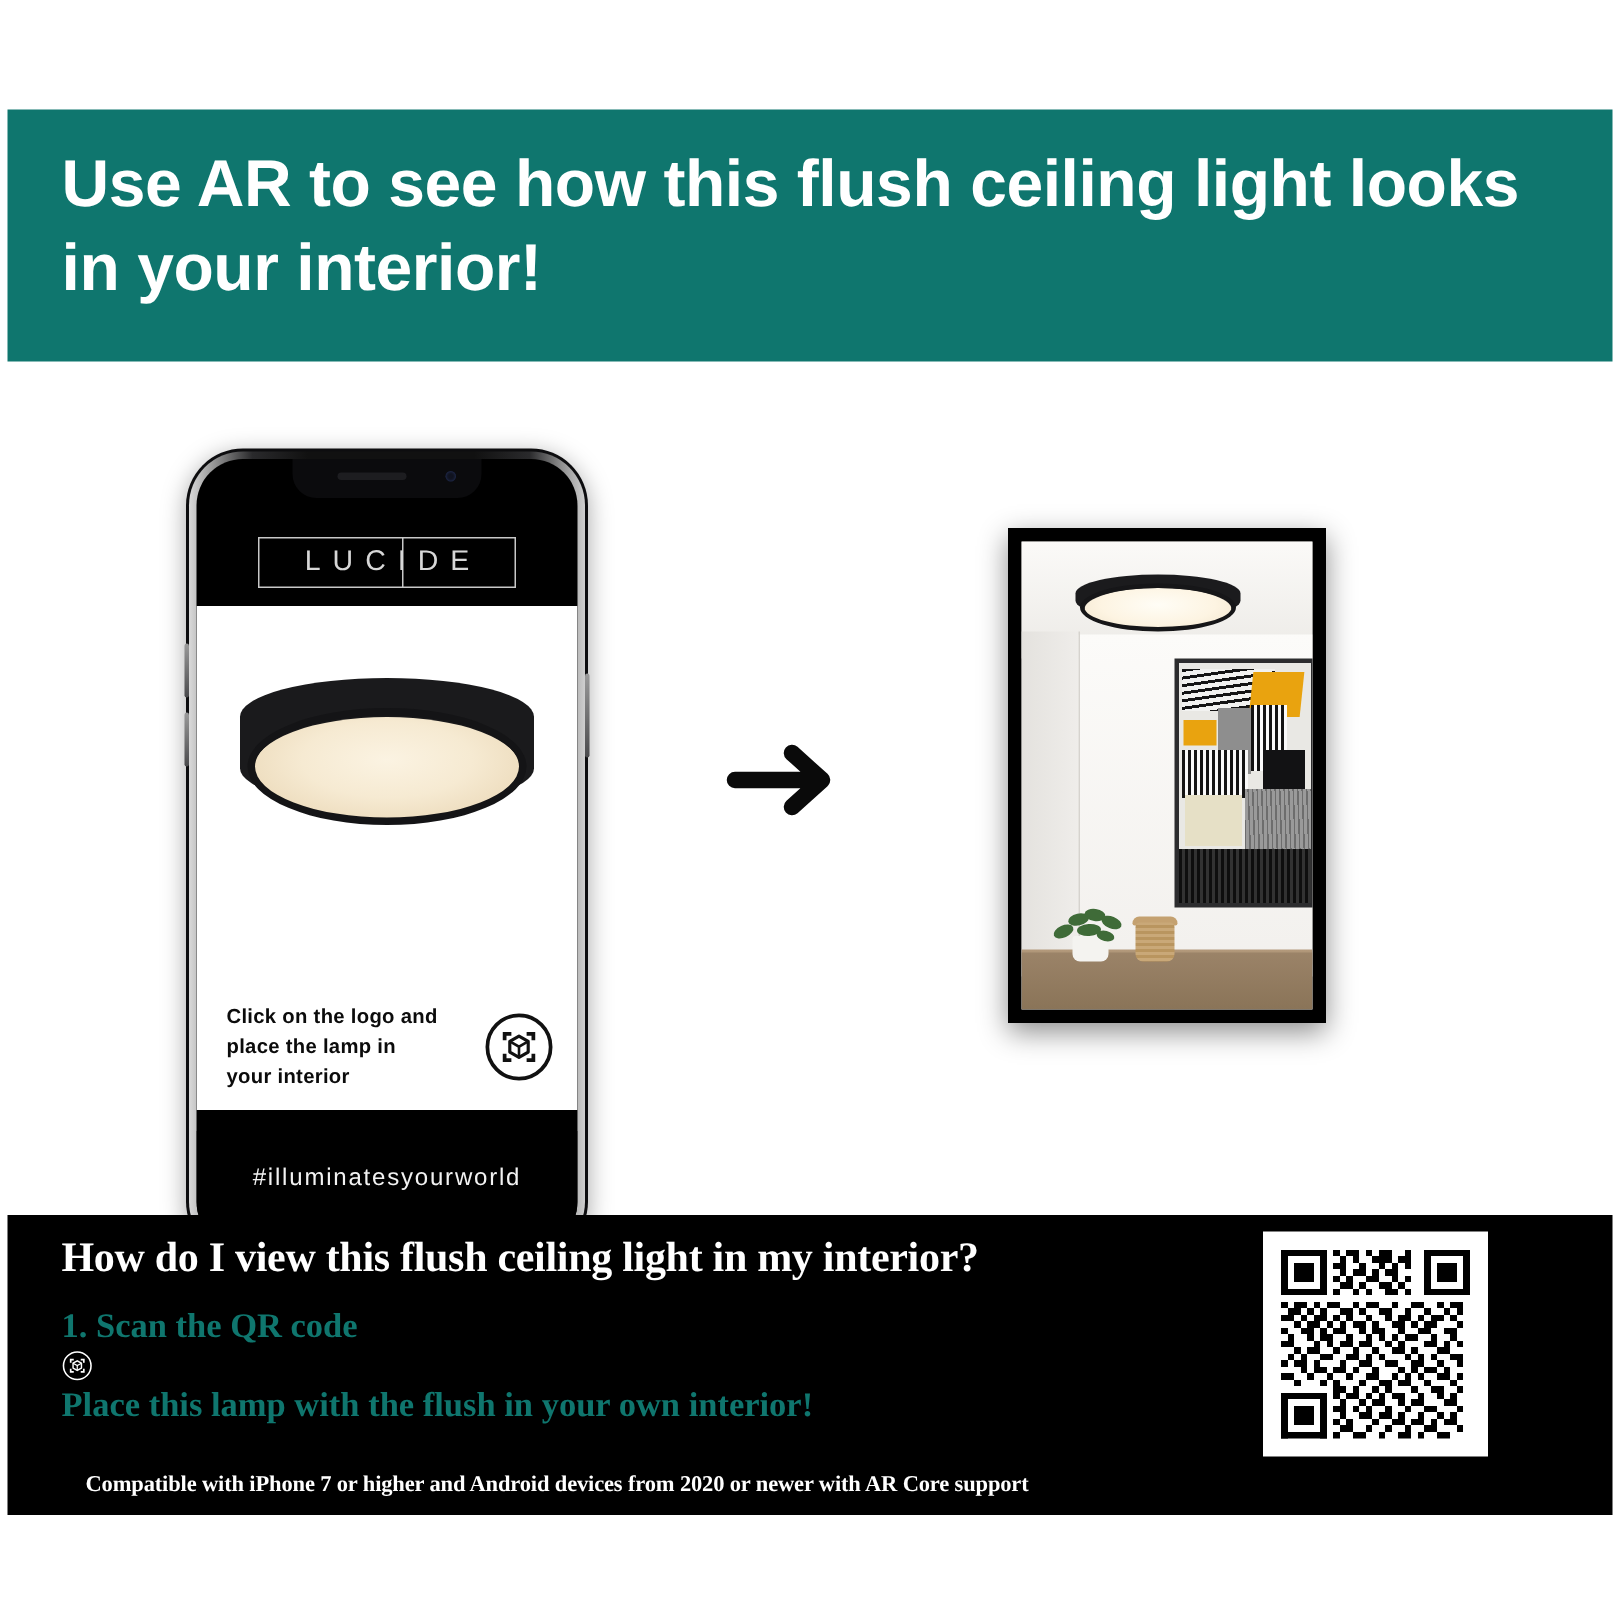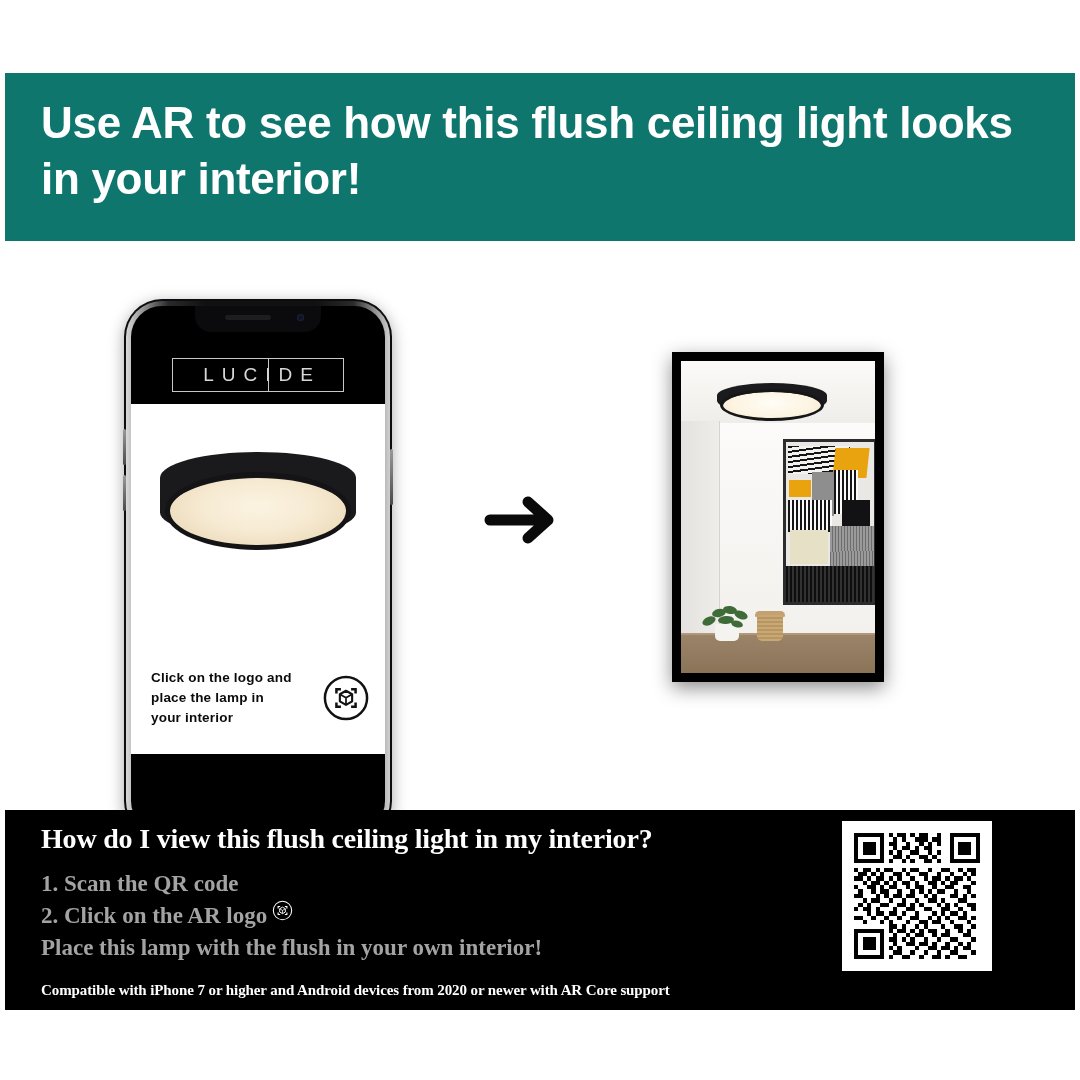--- a/index.html
+++ b/index.html
@@ -343,26 +343,26 @@
     background: #000000;
     box-sizing: border-box;
     font-family: Liberation Serif, serif;
   }
   .bb-title {
     position: absolute; left: 36px; top: 13px;
     color: #ffffff; font-size: 28px; font-weight: bold; letter-spacing: -0.2px;
   }
   .bb-steps { position: absolute; left: 36px; top: 58px; }
   .bb-step {
-    color: #a3a3a3; font-size: 23px; font-weight: bold; line-height: 1.4;
-    display: flex; align-items: flex-start; gap: 5px;
+    color: #0f766e; font-size: 23px; font-weight: bold; line-height: 1.4;
+    display: flex; align-items: center; gap: 5px;
   }
   .ar-icon-sm { width: 21px; height: 21px; }
   .bb-compat {
-    position: absolute; left: 36px; top: 172px;
+    position: absolute; left: 52px; top: 172px;
     color: #ffffff; font-size: 15px; font-weight: bold; letter-spacing: -0.1px;
   }
   .qr {
     position: absolute; right: 83px; top: 11px;
     width: 150px; height: 150px; background: #ffffff;
     display: flex; align-items: center; justify-content: center;
   }
   .qr svg { width: 126px; height: 126px; display: block; }
 </style>
 </head>
@@ -406,20 +406,23 @@
 your interior</div>
         <svg class="ar-icon-lg" viewBox="0 0 48 48">
           <circle cx="24" cy="24" r="22" fill="none" stroke="#111" stroke-width="2.6"></circle>
           <path d="M14 18v-3.2h3.4M34 18v-3.2h-3.4M14 30v3.2h3.4M34 30v3.2h-3.4" fill="none" stroke="#111" stroke-width="2.6" stroke-linecap="square"></path>
           <path d="M24 16.4l6.4 3.7v7.4L24 31.2l-6.4-3.7v-7.4z" fill="none" stroke="#111" stroke-width="2.2" stroke-linejoin="round"></path>
           <path d="M17.6 20.1L24 23.8l6.4-3.7M24 23.8v7.4" fill="none" stroke="#111" stroke-width="1.8"></path>
         </svg>
       </div>
     </div>
 
+    <div class="hashtag">
+      <span>#illuminatesyourworld</span>
+    </div>
   </div>
 </div>
 
 <svg class="arrow" viewBox="0 0 80 56">
   <path d="M6 28h56M44 10l20 18-20 18" fill="none" stroke="#0a0a0a" stroke-width="11" stroke-linecap="round" stroke-linejoin="round"></path>
 </svg>
 
 <div class="photo">
   <div class="photo-inner">
     <div class="room-ceiling"></div>
@@ -468,21 +471,20 @@
 </div>
 
 <div class="bottom-banner">
   <div class="bb-title">How do I view this flush ceiling light in my interior?</div>
 
   <div class="bb-steps">
     <div class="bb-step">
       <span>1. Scan the QR code</span>
     </div>
     <div class="bb-step">
-      <span>2. Click on the AR logo</span>
       <svg class="ar-icon-sm" viewBox="0 0 48 48">
         <circle cx="24" cy="24" r="21" fill="none" stroke="#ffffff" stroke-width="2.4"></circle>
         <path d="M14 18v-3.2h3.4M34 18v-3.2h-3.4M14 30v3.2h3.4M34 30v3.2h-3.4" fill="none" stroke="#ffffff" stroke-width="2.6" stroke-linecap="square"></path>
         <path d="M24 16.4l6.4 3.7v7.4L24 31.2l-6.4-3.7v-7.4z" fill="none" stroke="#ffffff" stroke-width="2.2" stroke-linejoin="round"></path>
         <path d="M17.6 20.1L24 23.8l6.4-3.7M24 23.8v7.4" fill="none" stroke="#ffffff" stroke-width="1.8"></path>
       </svg>
     </div>
     <div class="bb-step">Place this lamp with the flush in your own interior!</div>
   </div>
 

